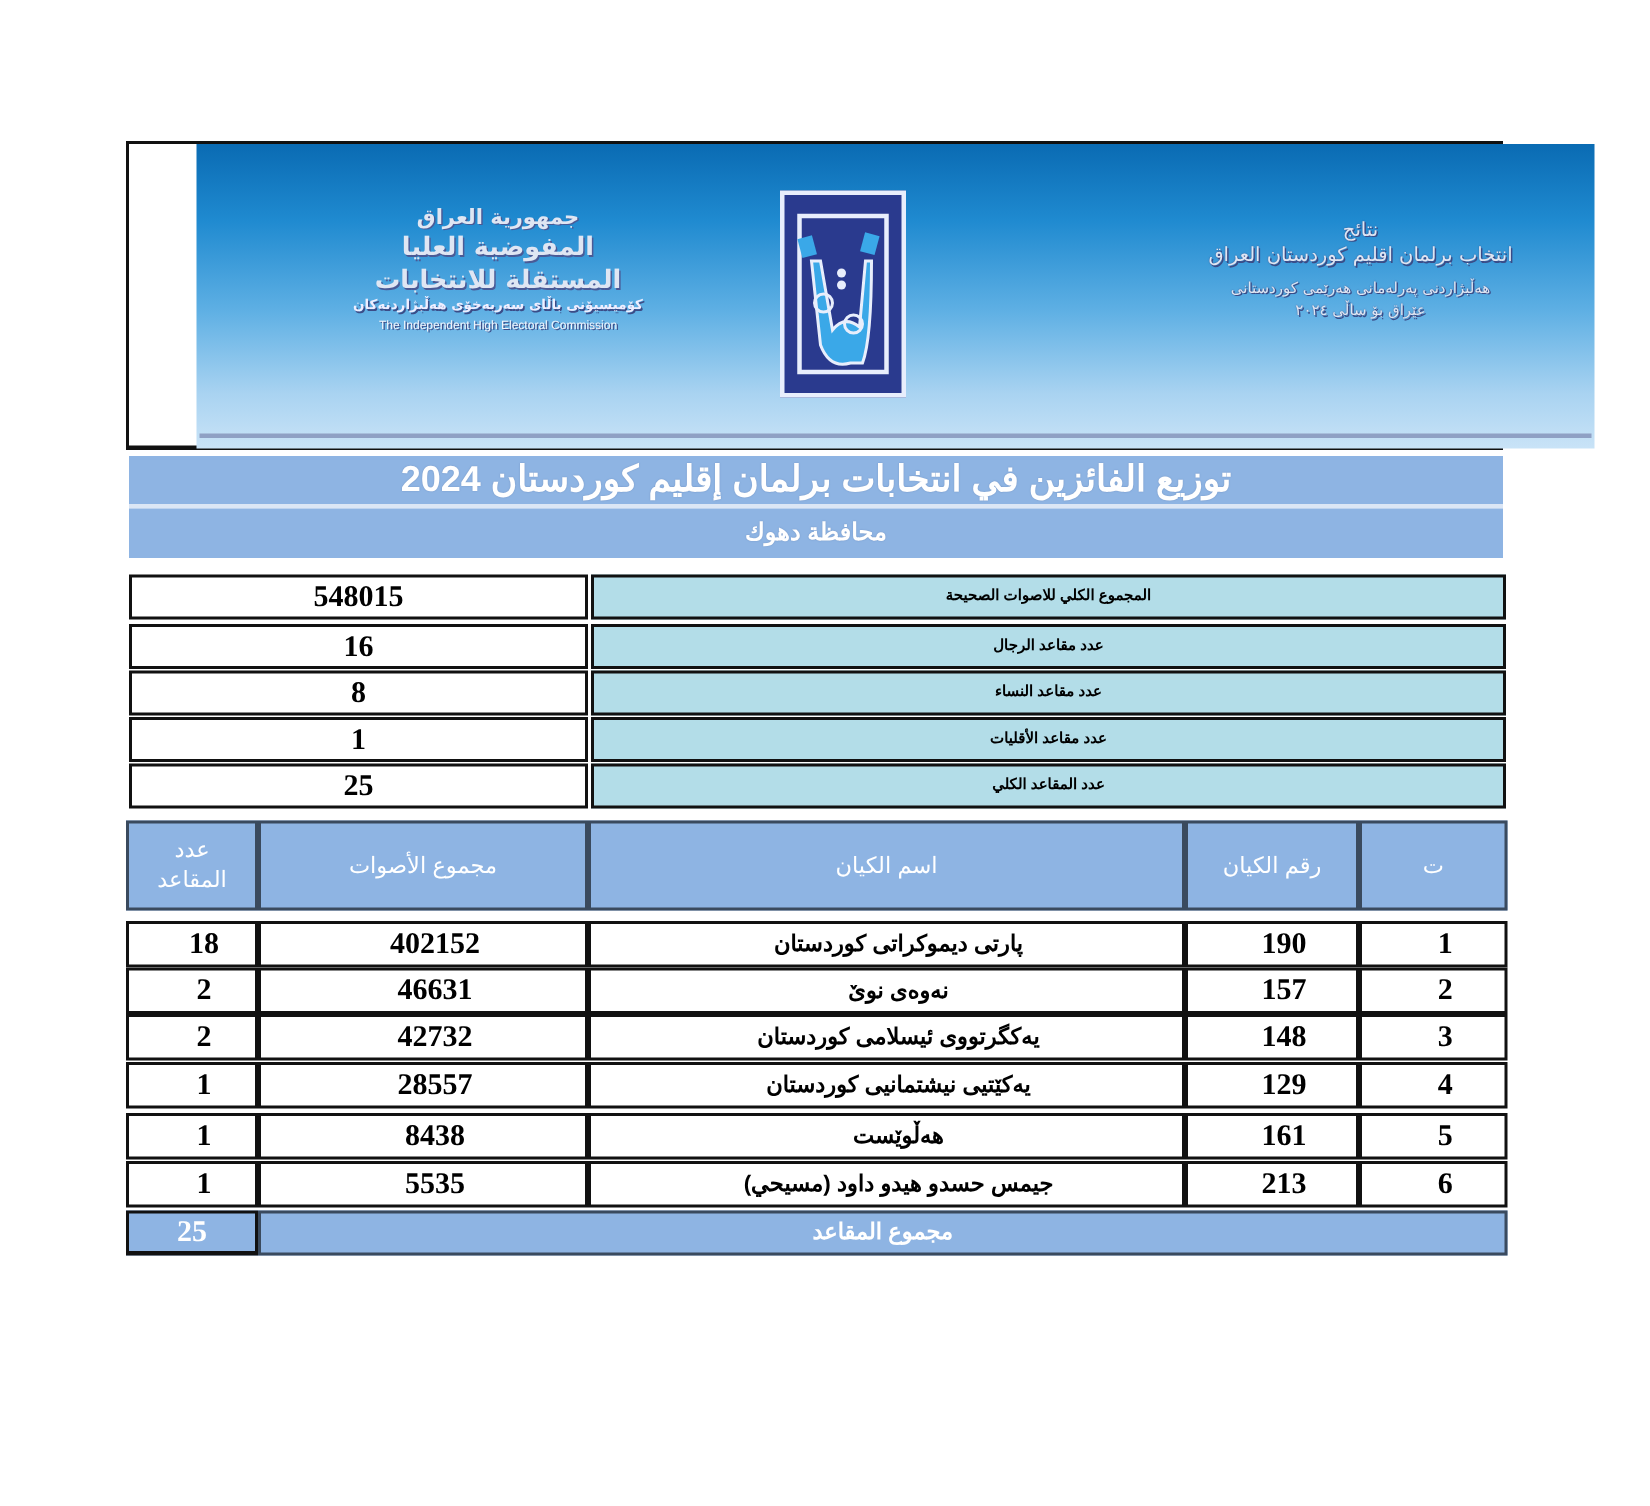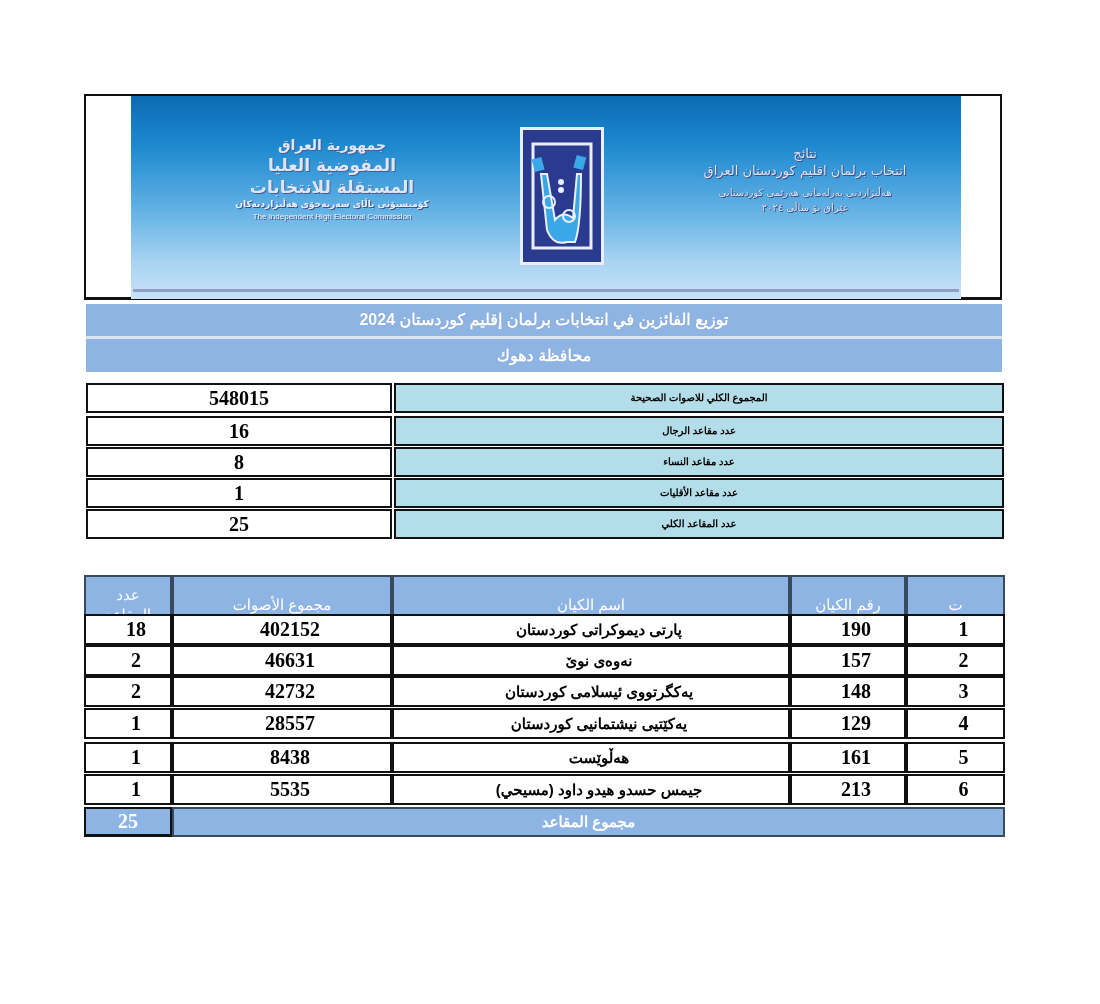--- a/index.html
+++ b/index.html
@@ -3,21 +3,21 @@
   <meta charset="utf-8">
   <style>
     html, body { margin: 0; padding: 0; background: #ffffff; }
     body { width: 1100px; height: 1004px; position: relative; font-family: "DejaVu Sans", sans-serif; overflow: hidden; }
 
     .banner {
       position: absolute; left: 84px; top: 94px; width: 918px; height: 206px;
       border: 2px solid #111; border-bottom-width: 3px; background: #ffffff; box-sizing: border-box;
     }
     .banner-inner {
-      position: absolute; left: 45px; top: 0; width: 830px; height: 203px;
+      position: absolute; left: 45px; top: 0; width: 932px; height: 203px;
       background: linear-gradient(to bottom, #0a6bb3 0%, #1f8ad0 25%, #5fb0e4 55%, #a9d3f1 82%, #c9e3f7 100%);
     }
     .banner-rule {
       position: absolute; left: 2px; right: 2px; top: 193px; height: 3px; background: #8fa0c4;
     }
     .right-title {
       position: absolute; right: 26px; top: 50px; width: 260px; text-align: center; direction: rtl;
       color: #dfe6f3; font-weight: normal; text-shadow: 0 0 1px #3b4c87, 1px 1px 0 #3b4c87;
     }
     .right-title .l1 { font-size: 13px; line-height: 16px; }
@@ -37,36 +37,36 @@
       position: absolute; left: 389px; top: 31px; width: 84px; height: 138px;
       background: #2a3a8e; border: 3px solid #e8eefc; box-sizing: border-box;
     }
     .logo svg { position: absolute; left: 0; top: 0; }
 
     .title-bar {
       position: absolute; left: 86px; width: 916px; background: #8eb4e3; color: #ffffff;
       text-align: center; font-weight: bold; direction: rtl; font-family: "Liberation Sans", sans-serif;
       text-shadow: 0 0 1px #6d8dbd;
     }
-    .title-bar.t1 { top: 304px; height: 32px; line-height: 32px; font-size: 16px; }
+    .title-bar.t1 { top: 304px; height: 32px; line-height: 32px; font-size: 24px; }
     .title-bar.t2 { top: 339px; height: 33px; line-height: 33px; font-size: 16px; }
     .title-sep { position: absolute; left: 86px; width: 916px; top: 336px; height: 3px; background: #dbe6f5; }
     .info-row { position: absolute; left: 0; height: 28px; width: 921px; }
     .info-val {
       position: absolute; left: 2px; top: 0; width: 302px; height: 26px; background: #fff;
       border: 2px solid #111; border-left-width: 2px; text-align: center; line-height: 26px;
       font-family: "Liberation Serif", serif; font-weight: bold; font-size: 20px; color: #000;
     }
     .info-lbl {
       position: absolute; left: 310px; top: 0; width: 606px; height: 26px; background: #b3dde8;
       border: 2px solid #111; text-align: center; line-height: 26px; direction: rtl;
       font-family: "Liberation Sans", sans-serif; font-weight: bold; font-size: 10px; color: #000;
     }
 
-    .res-header { position: absolute; left: 84px; top: 547px; width: 921px; height: 62px; margin-top: 28px; }
+    .res-header { position: absolute; left: 84px; top: 547px; width: 921px; height: 62px; }
     .hcell {
       position: absolute; top: 0; height: 60px; background: #8eb4e3; color: #fff;
       border: 2px solid #3a4a5e; box-sizing: border-box; text-align: center; direction: rtl;
       font-family: "Liberation Sans", sans-serif; font-size: 15px; display: flex; align-items: center; justify-content: center;
     }
     .hcell.seats { line-height: 20px; flex-direction: column; }
 
     .row {
       position: absolute; left: 84px; width: 921px; height: 31px;
     }

